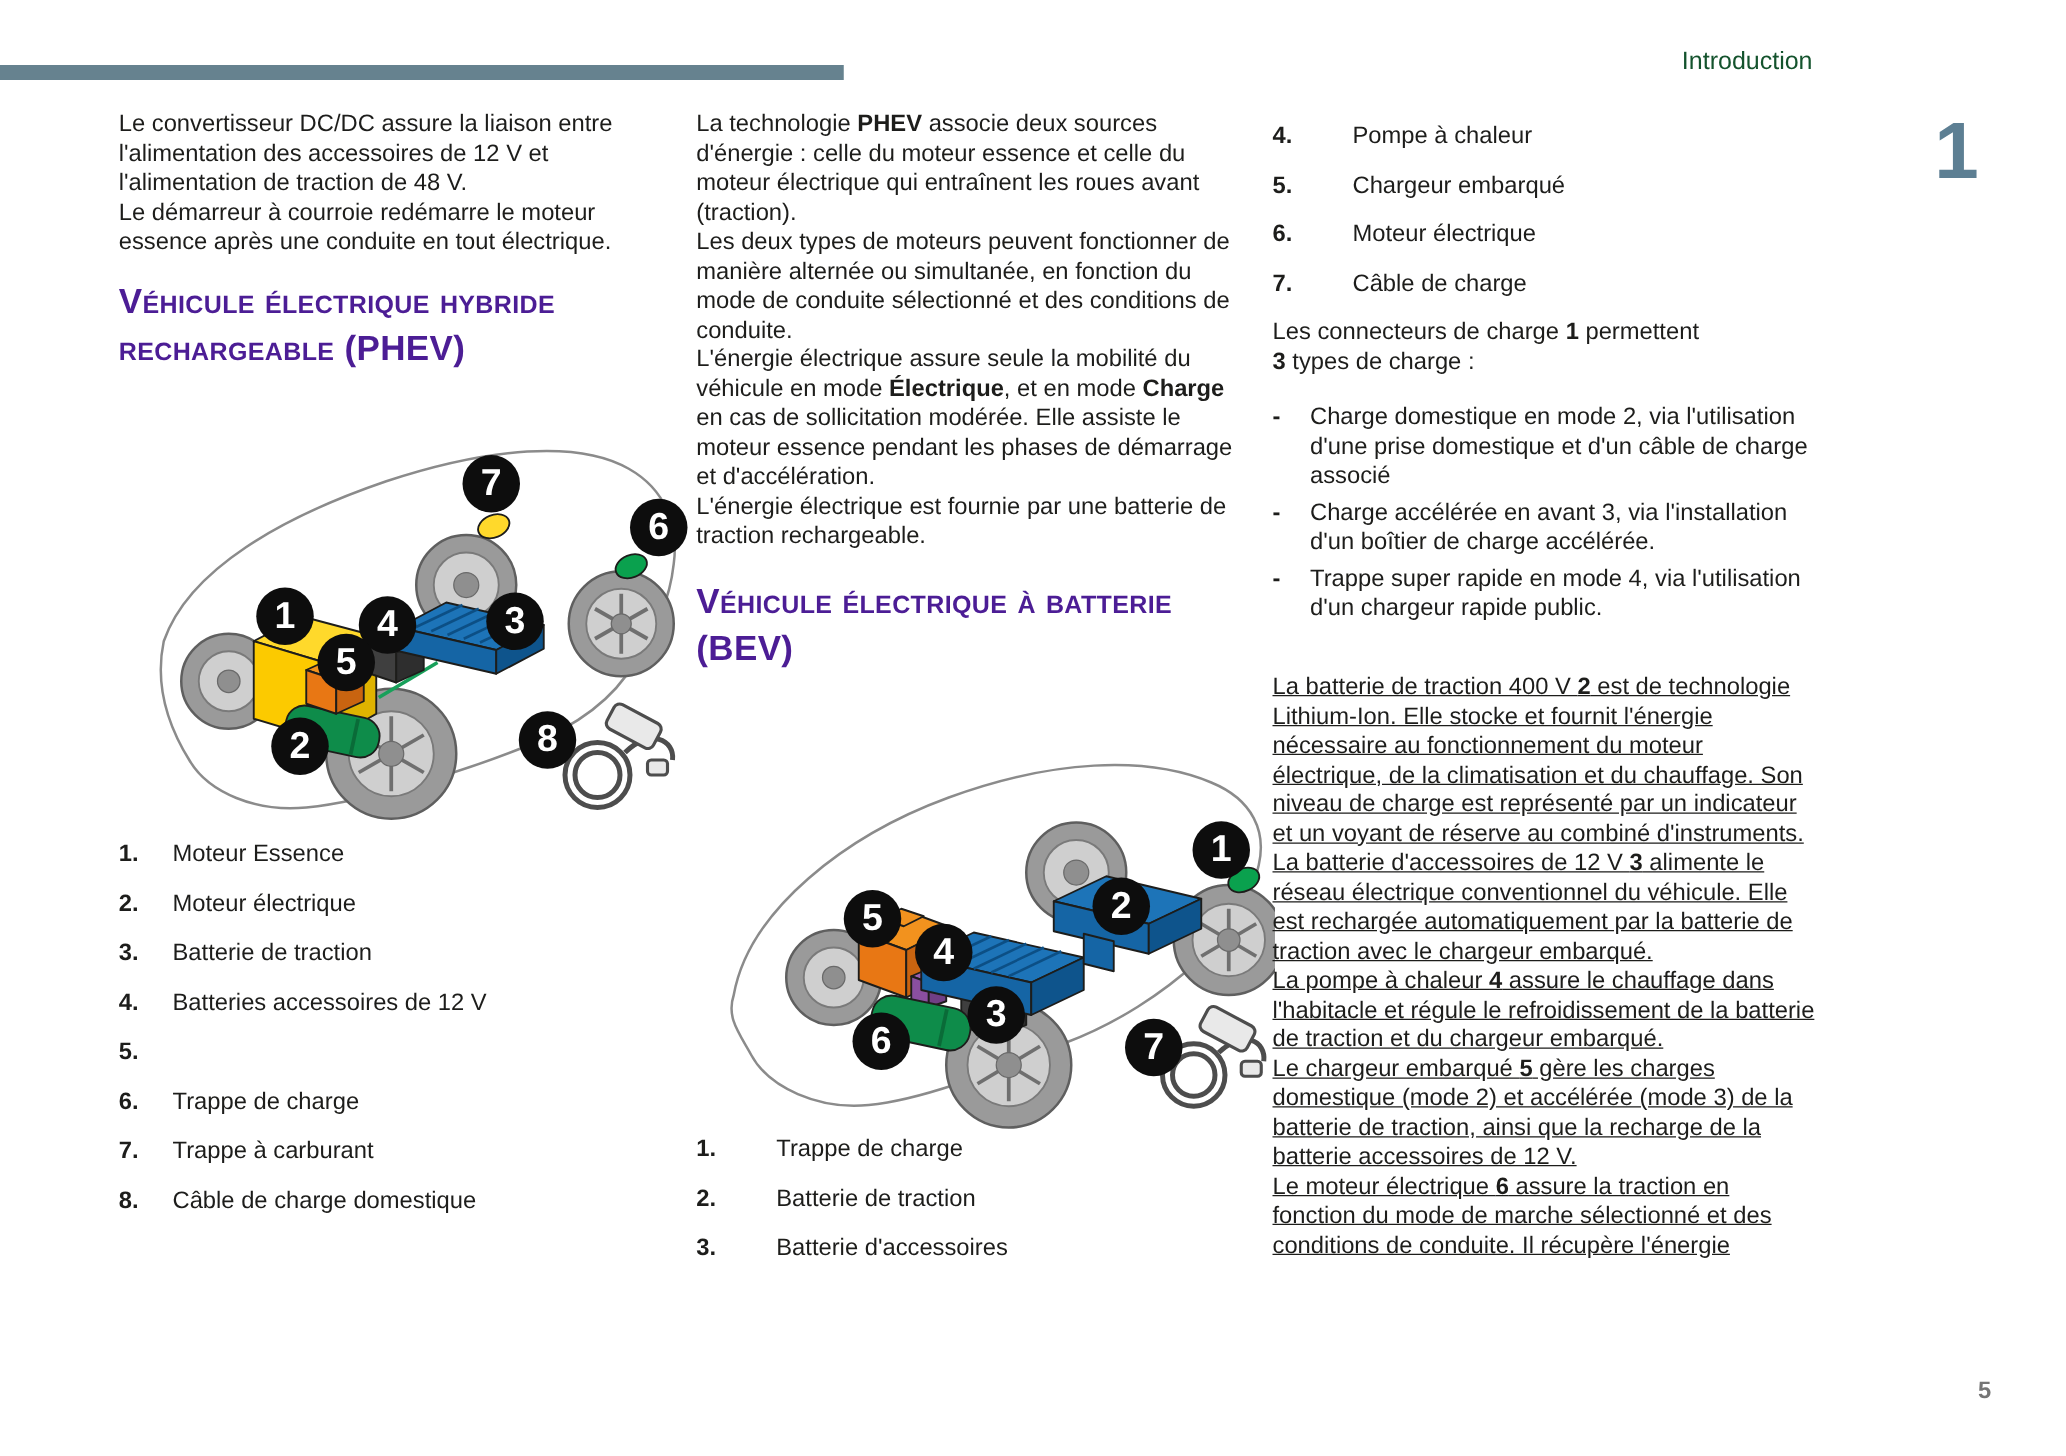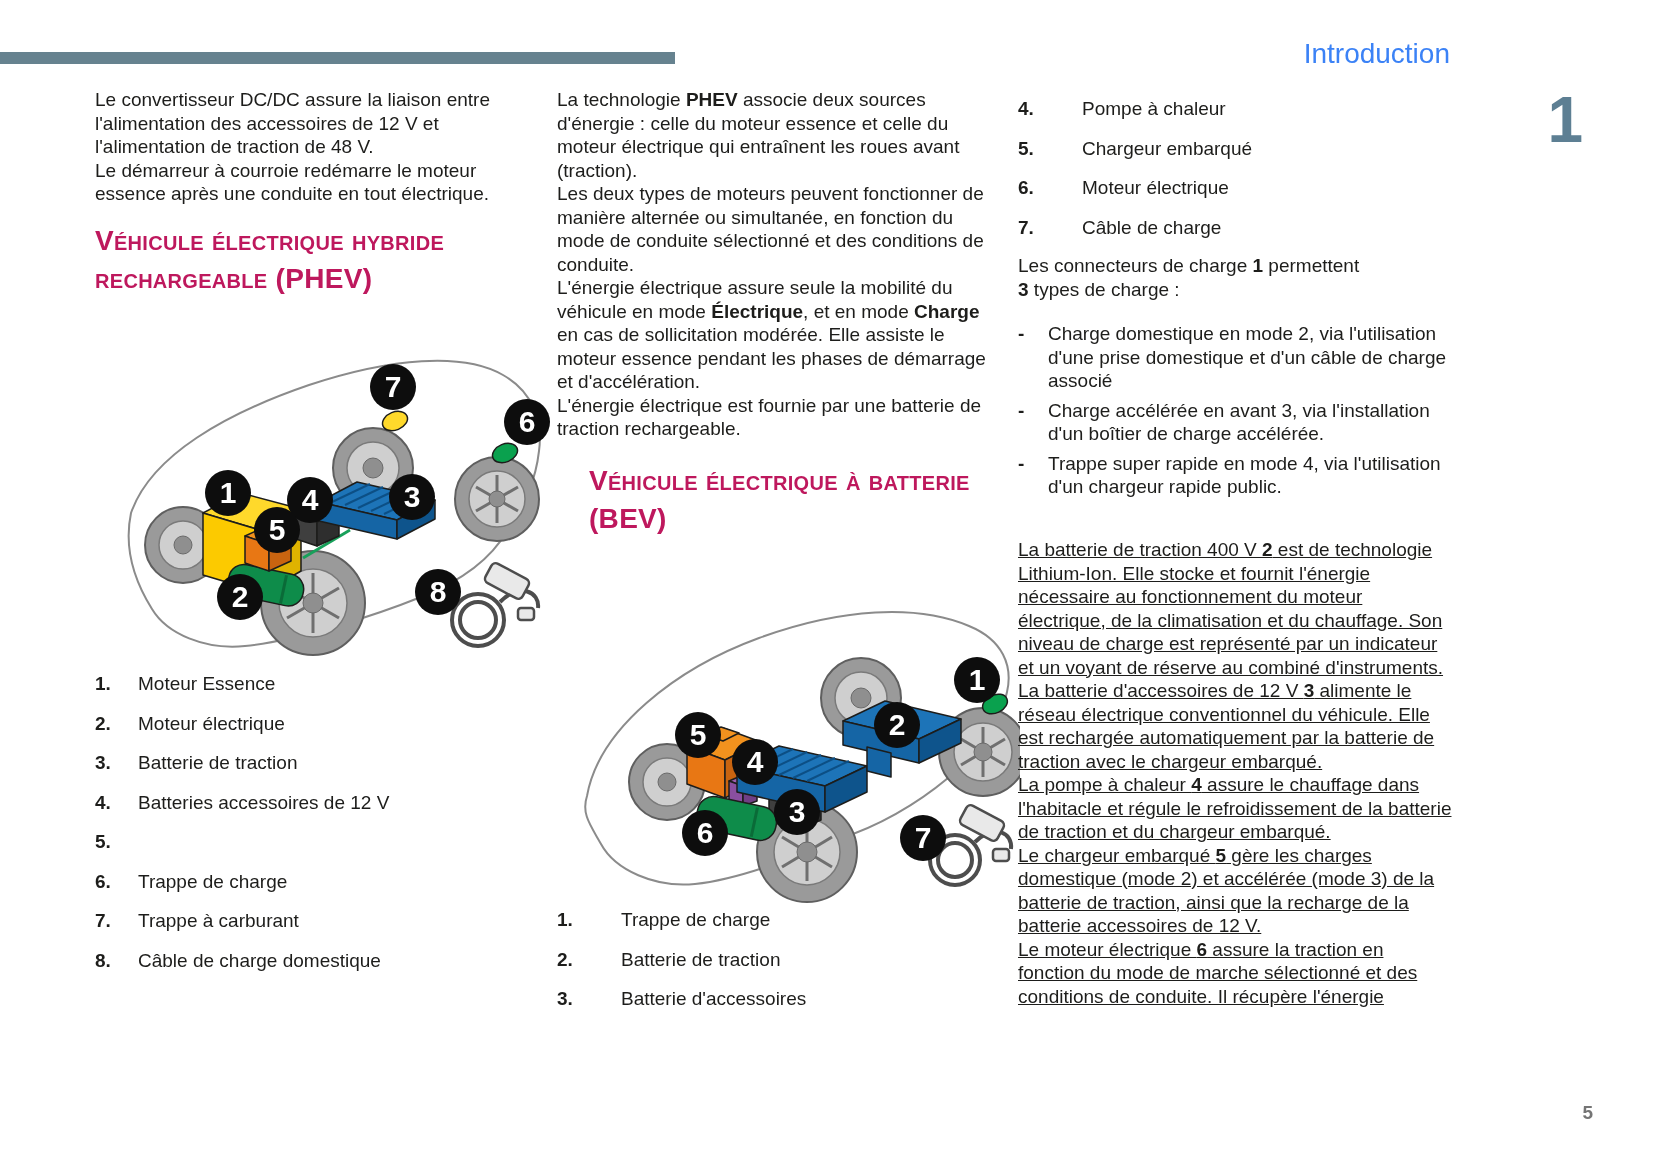--- a/index.html
+++ b/index.html
@@ -1,28 +1,28 @@
 <!DOCTYPE html>
 <html lang="fr"><head>
 <meta charset="utf-8">
 <style>
   html,body{margin:0;padding:0;}
   body{
     width:1653px;height:1165px;position:relative;background:#ffffff;
     font-family:"Liberation Sans",sans-serif;color:#1d1d1b;overflow:hidden;
   }
   .top-bar{position:absolute;left:0;top:52px;width:675px;height:12px;background:#66828f;}
-  .section-title{position:absolute;top:38px;right:203px;font-size:28px;color:#3b82f6;}
+  .section-title{position:absolute;top:38px;right:203px;font-size:20px;color:#14532d;}
   .chapter-num{position:absolute;top:88px;right:70px;font-size:64px;font-weight:bold;color:#5d7f93;line-height:1;}
   .page-num{position:absolute;top:1102px;right:60px;font-size:19px;font-weight:bold;color:#757575;}
 
   .col{position:absolute;}
   .body-text{font-size:19px;line-height:23.5px;white-space:pre-line;margin:0;}
   .body-text b{font-weight:bold;}
-  h2.sect{margin:0;font-size:28px;line-height:38px;font-weight:bold;font-variant:small-caps;letter-spacing:.3px;color:#be185d;}
+  h2.sect{margin:0;font-size:28px;line-height:38px;font-weight:bold;font-variant:small-caps;letter-spacing:.3px;color:#4c1d95;}
 
   .numlist .item{display:flex;font-size:19px;line-height:23.5px;margin-bottom:16px;}
   .numlist .num{font-weight:bold;flex:none;width:43px;}
   .numlist.wide .num{width:64px;}
   .dashlist .item{display:flex;font-size:19px;line-height:23.5px;margin-bottom:6px;}
   .dashlist .marker{flex:none;width:30px;font-weight:bold;}
 
   .diagram{position:absolute;}
   .diagram svg{position:absolute;left:0;top:0;}
   .callout{
@@ -194,21 +194,21 @@
       <span class="lbl">Câble de charge domestique</span>
     </div>
 </div>
 
 <div class="col" style="left:557px;top:88px;width:430px;">
   <p class="body-text"><span>La technologie </span><b>PHEV</b><span> associe deux sources d'énergie : celle du moteur essence et celle du moteur électrique qui entraînent les roues avant (traction).
 Les deux types de moteurs peuvent fonctionner de manière alternée ou simultanée, en fonction du mode de conduite sélectionné et des conditions de conduite.
 L'énergie électrique assure seule la mobilité du véhicule en mode </span><b>Électrique</b><span>, et en mode </span><b>Charge</b><span> en cas de sollicitation modérée. Elle assiste le moteur essence pendant les phases de démarrage et d'accélération.
 L'énergie électrique est fournie par une batterie de traction rechargeable.</span></p>
 </div>
-<div class="col" style="left:557px;top:462px;width:430px;margin-left:32px;">
+<div class="col" style="left:557px;top:462px;width:430px;">
   <h2 class="sect">Véhicule électrique à batterie (BEV)</h2>
 </div>
 
 <div class="diagram" style="left:555px;top:565px;width:465px;height:340px;">
   <svg width="465" height="340" viewBox="0 0 465 340">
     <path class="outline" d="M32,231 C44,163 122,103 204,73 C286,43 362,39 414,61 C448,75 458,101 452,127 C446,157 428,181 402,205 C376,229 338,254 298,269 C254,286 190,314 140,319 C100,323 60,305 46,279 C36,261 26,249 32,231 Z"></path>
 
     <g>
       <circle class="tire" cx="112" cy="217" r="38"></circle>
         <circle class="rim" cx="112" cy="217" r="24"></circle>

